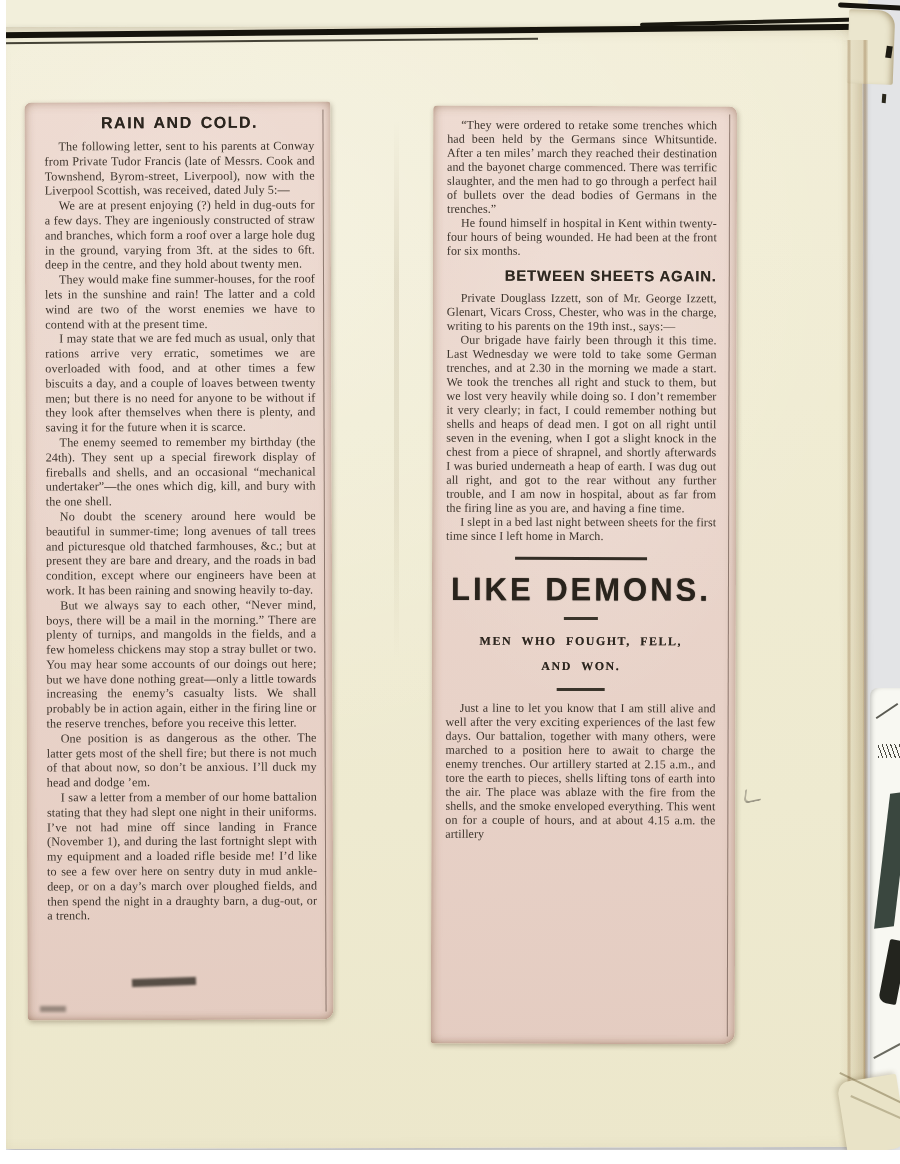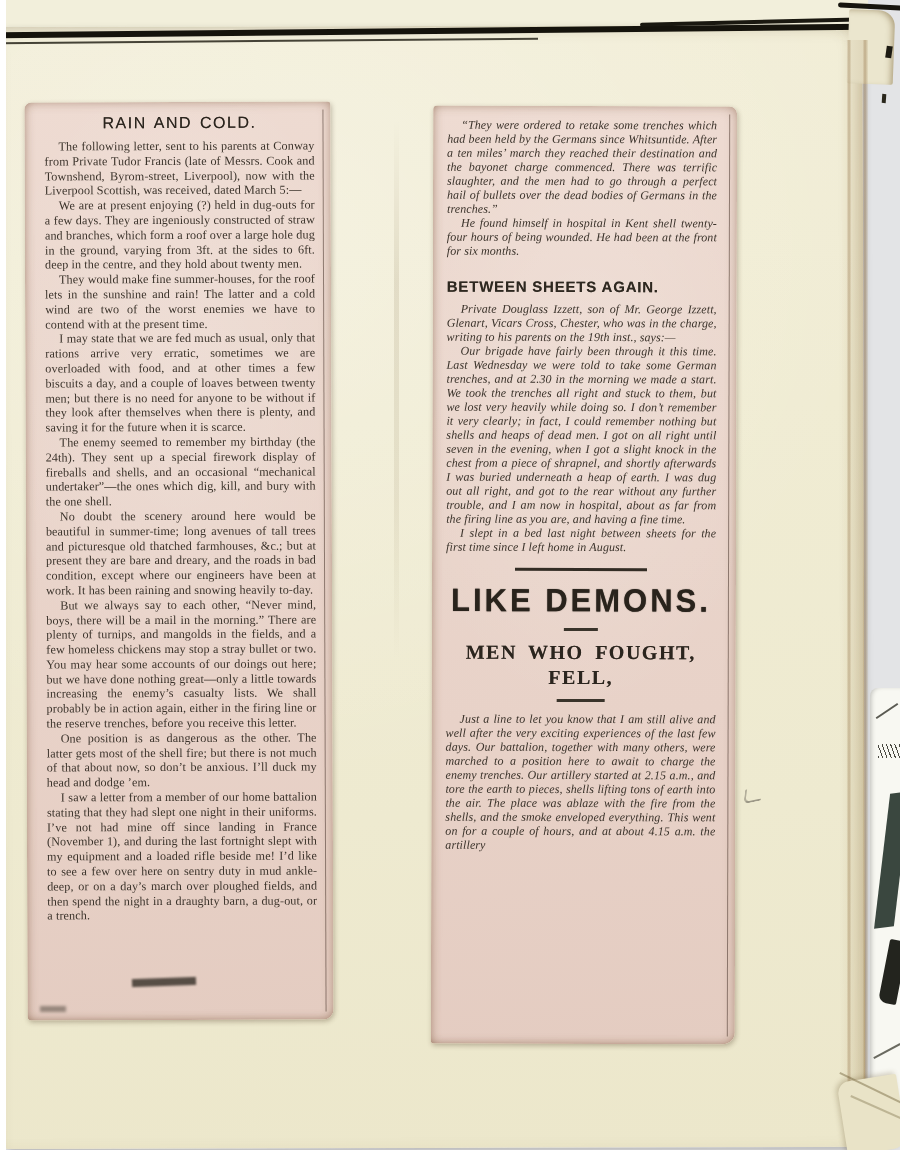--- a/index.html
+++ b/index.html
@@ -110,49 +110,49 @@
     border-radius:4px 8px 12px 3px;
     transform:rotate(0.15deg);
   }
   .col-rule{
     position:absolute;top:8px;bottom:8px;right:7px;width:1px;
     background:rgba(70,50,40,.55);
   }
 
   .headline{
     font-family:"Liberation Sans", sans-serif;
-    font-weight:400;font-size:16px;letter-spacing:1.5px;word-spacing:2px;
+    font-weight:700;font-size:16px;letter-spacing:1.5px;word-spacing:2px;
     text-align:center;color:#2b251e;margin:0 0 7px 0;
     text-shadow:0 0 .5px rgba(43,37,30,.7);
   }
   .subhead{
     font-family:"Liberation Sans", sans-serif;
     font-weight:700;font-size:15px;letter-spacing:.8px;
-    text-align:left;color:#2e2820;margin:20px 0 7px 0;
+    text-align:right;color:#2e2820;margin:9px 0 7px 0;
     text-shadow:0 0 .5px rgba(43,37,30,.6);
   }
   .clipping p{
     margin:0;text-indent:14px;text-align:justify;
     color:#3b332b;letter-spacing:.1px;
   }
   .clip-left p{font-size:12.2px;line-height:14.8px;}
-  .clip-right p{font-size:12px;line-height:14px;font-style:italic;}
+  .clip-right p{font-size:12px;line-height:14px;}
 
   .rule-heavy{width:132px;height:3px;background:#332d25;margin:14px auto 12px auto;}
   .rule-sm{width:34px;height:3px;background:#3a342b;margin:9px auto;}
   .rule-sm2{width:48px;height:3px;background:#3a342b;margin:9px auto 10px auto;}
   .headline-xl{
     font-family:"Liberation Sans", sans-serif;
     font-weight:700;font-size:31px;letter-spacing:3px;
     text-align:center;color:#29231c;margin:2px 0 0 0;
     transform:scaleY(1.04);
     text-shadow:0 0 1px rgba(41,35,28,.8);
   }
   .subhead-xl{
-    font-weight:700;font-size:20px;letter-spacing:1.5px;word-spacing:5px;
+    font-weight:700;font-size:12px;letter-spacing:1.5px;word-spacing:5px;
     text-align:center;color:#2b251e;margin:0;line-height:25px;
     text-shadow:0 0 .6px rgba(43,37,30,.6);
   }
 
   .smudge-a{left:132px;top:978px;width:64px;height:8px;background:#3f3830;filter:blur(1.2px);transform:rotate(-2deg);opacity:.85;}
   .smudge-b{left:40px;top:1006px;width:26px;height:6px;background:#4a4238;filter:blur(1.5px);opacity:.5;}
   .pencil-mark{left:744px;top:788px;width:16px;height:12px;
     border-bottom:2px solid rgba(90,85,75,.55);border-left:2px solid rgba(90,85,75,.4);
     transform:rotate(-12deg) skewX(-20deg);border-radius:0 0 0 6px;}
 </style>
@@ -179,49 +179,50 @@
     <div class="np-line1"></div>
     <div class="np-hatch"></div>
     <div class="np-dark1"></div>
     <div class="np-dark2"></div>
     <div class="np-line2"></div>
   </div>
 
   <div class="abs clipping clip-left">
     <div class="col-rule"></div>
     <div class="headline">RAIN AND COLD.</div>
-    <p>The following letter, sent to his parents at Conway from Private Tudor Francis (late of Messrs. Cook and Townshend, Byrom-street, Liverpool), now with the Liverpool Scottish, was received, dated March 5:—</p>
+    <p>The following letter, sent to his parents at Conway from Private Tudor Francis (late of Messrs. Cook and Townshend, Byrom-street, Liverpool), now with the Liverpool Scottish, was received, dated July 5:—</p>
     <p>We are at present enjoying (?) held in dug-outs for a few days. They are ingeniously constructed of straw and branches, which form a roof over a large hole dug in the ground, varying from 3ft. at the sides to 6ft. deep in the centre, and they hold about twenty men.</p>
     <p>They would make fine summer-houses, for the roof lets in the sunshine and rain! The latter and a cold wind are two of the worst enemies we have to contend with at the present time.</p>
     <p>I may state that we are fed much as usual, only that rations arrive very erratic, sometimes we are overloaded with food, and at other times a few biscuits a day, and a couple of loaves between twenty men; but there is no need for anyone to be without if they look after themselves when there is plenty, and saving it for the future when it is scarce.</p>
     <p>The enemy seemed to remember my birthday (the 24th). They sent up a special firework display of fireballs and shells, and an occasional “mechanical undertaker”—the ones which dig, kill, and bury with the one shell.</p>
     <p>No doubt the scenery around here would be beautiful in summer-time; long avenues of tall trees and picturesque old thatched farmhouses, &amp;c.; but at present they are bare and dreary, and the roads in bad condition, except where our engineers have been at work. It has been raining and snowing heavily to-day.</p>
     <p>But we always say to each other, “Never mind, boys, there will be a mail in the morning.” There are plenty of turnips, and mangolds in the fields, and a few homeless chickens may stop a stray bullet or two. You may hear some accounts of our doings out here; but we have done nothing great—only a little towards increasing the enemy’s casualty lists. We shall probably be in action again, either in the firing line or the reserve trenches, before you receive this letter.</p>
     <p>One position is as dangerous as the other. The latter gets most of the shell fire; but there is not much of that about now, so don’t be anxious. I’ll duck my head and dodge ’em.</p>
     <p>I saw a letter from a member of our home battalion stating that they had slept one night in their uniforms. I’ve not had mine off since landing in France (November 1), and during the last fortnight slept with my equipment and a loaded rifle beside me! I’d like to see a few over here on sentry duty in mud ankle-deep, or on a day’s march over ploughed fields, and then spend the night in a draughty barn, a dug-out, or a trench.</p>
   </div>
 
   <div class="abs clipping clip-right">
     <div class="col-rule"></div>
     <p>“They were ordered to retake some trenches which had been held by the Germans since Whitsuntide. After a ten miles’ march they reached their destination and the bayonet charge commenced. There was terrific slaughter, and the men had to go through a perfect hail of bullets over the dead bodies of Germans in the trenches.”</p>
-    <p>He found himself in hospital in Kent shell twenty-four hours of being wounded. He had been at the front for six months.</p>
+    <p>He found himself in hospital in Kent within twenty-four hours of being wounded. He had been at the front for six months.</p>
 
     <div class="subhead">BETWEEN SHEETS AGAIN.</div>
 
     <p>Private Douglass Izzett, son of Mr. George Izzett, Glenart, Vicars Cross, Chester, who was in the charge, writing to his parents on the 19th inst., says:—</p>
     <p>Our brigade have fairly been through it this time. Last Wednesday we were told to take some German trenches, and at 2.30 in the morning we made a start. We took the trenches all right and stuck to them, but we lost very heavily while doing so. I don’t remember it very clearly; in fact, I could remember nothing but shells and heaps of dead men. I got on all right until seven in the evening, when I got a slight knock in the chest from a piece of shrapnel, and shortly afterwards I was buried underneath a heap of earth. I was dug out all right, and got to the rear without any further trouble, and I am now in hospital, about as far from the firing line as you are, and having a fine time.</p>
-    <p>I slept in a bed last night between sheets for the first time since I left home in August.</p>
+    <p>I slept in a bed last night between sheets for the first time since I left home in March.</p>
 
     <div class="rule-heavy"></div>
 
     <div class="headline-xl">LIKE DEMONS.</div>
 
     <div class="rule-sm"></div>
 
     <div class="subhead-xl">MEN WHO FOUGHT, FELL,</div>
+    <div class="subhead-xl">AND WON.</div>
 
     <div class="rule-sm2"></div>
 
     <p>Just a line to let you know that I am still alive and well after the very exciting experiences of the last few days. Our battalion, together with many others, were marched to a position here to await to charge the enemy trenches. Our artillery started at 2.15 a.m., and tore the earth to pieces, shells lifting tons of earth into the air. The place was ablaze with the fire from the shells, and the smoke enveloped everything. This went on for a couple of hours, and at about 4.15 a.m. the artillery</p>
   </div>
 
   <div class="abs smudge-a"></div>
   <div class="abs smudge-b"></div>
   <div class="abs pencil-mark"></div>
 

